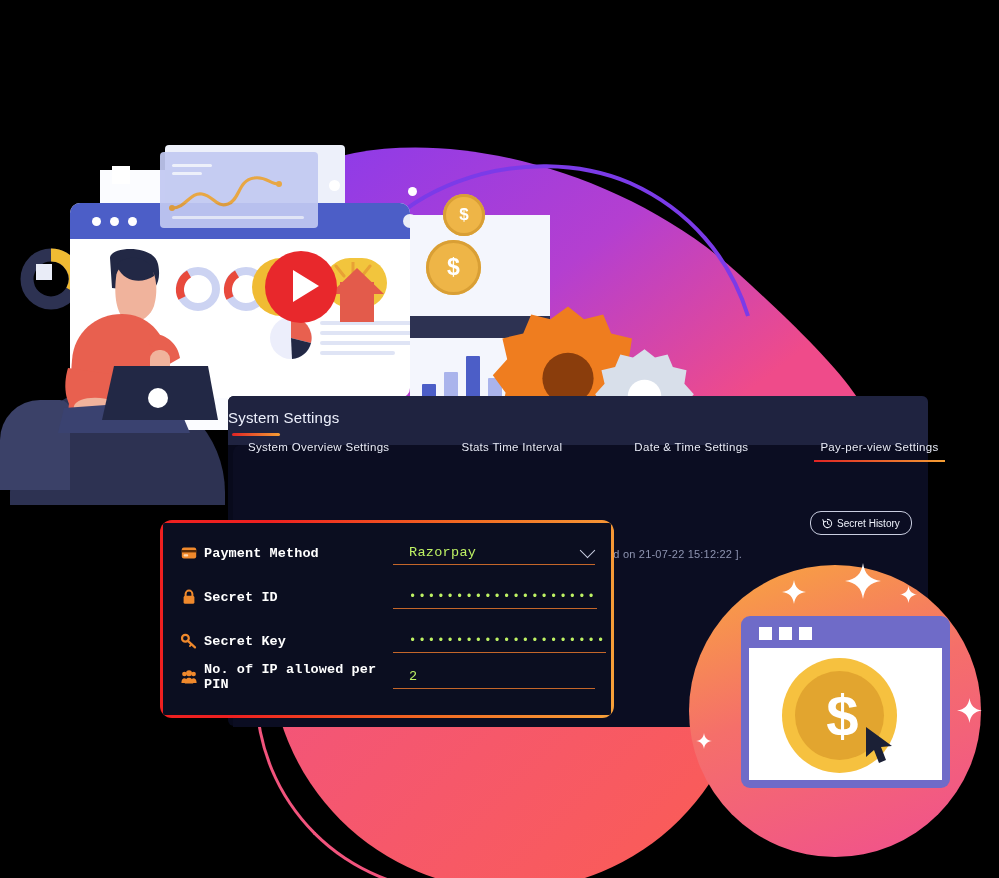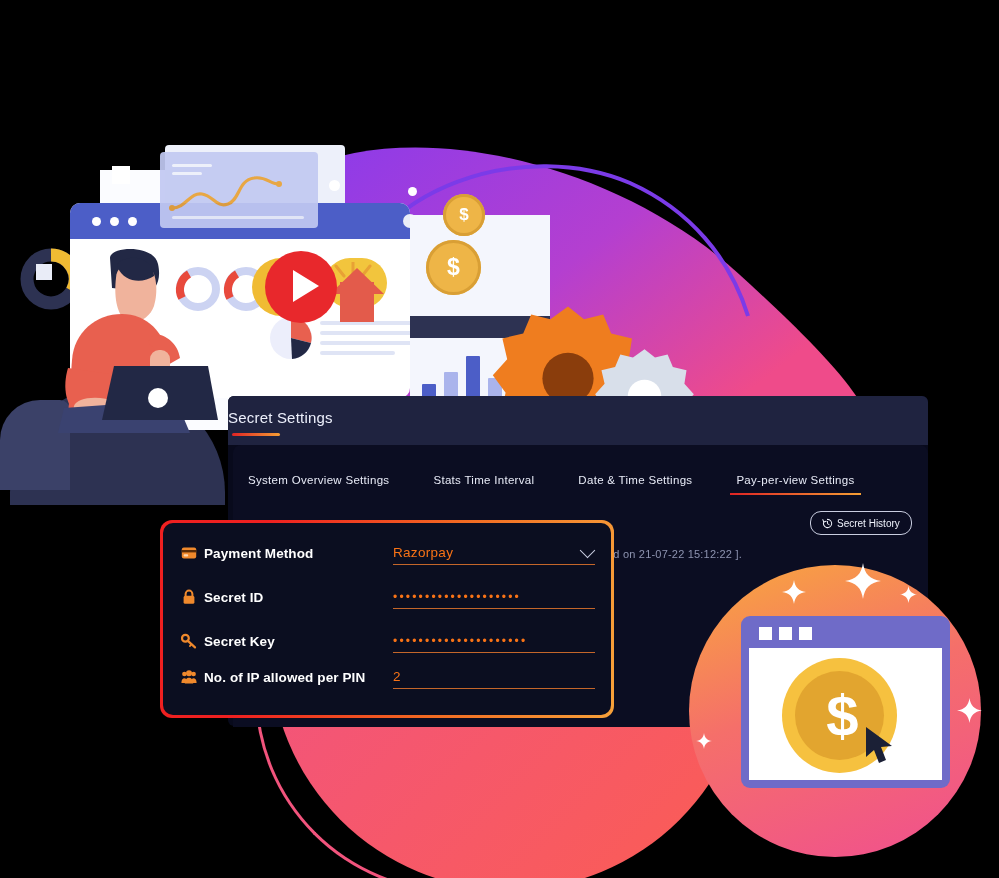--- a/index.html
+++ b/index.html
@@ -52,42 +52,42 @@
 
   
   .panel{position:absolute;left:228px;top:396px;width:700px;height:330px;background:#080a1c;border-radius:6px;}
   .panel-head{position:absolute;left:0;top:0;width:100%;height:49px;background:#1f2340;border-radius:6px 6px 0 0;}
   .panel-title{position:absolute;left:228px;top:409px;color:#eceffb;font-size:15px;letter-spacing:.2px;}
   .title-underline{position:absolute;left:232px;top:433px;width:48px;height:3px;border-radius:2px;
         background:linear-gradient(90deg,#e02424 0%,#f59e34 100%);}
 
   .inner{position:absolute;left:233px;top:445px;width:695px;height:282px;background:#0b0d22;border-radius:8px 8px 0 0;}
 
-  .tabs{position:absolute;left:248px;top:474px;height:30px;display:flex;align-items:flex-start;gap:44px;}
+  .tabs{position:absolute;left:248px;top:441px;height:30px;display:flex;align-items:flex-start;gap:72px;}
   .tab{color:#e8ebf7;font-size:11.5px;letter-spacing:.3px;padding-bottom:9px;white-space:nowrap;}
   .tab.active{position:relative;}
   .tab.active::after{content:"";position:absolute;left:-6px;right:-6px;bottom:0;height:2px;
         background:linear-gradient(90deg,#e02424 0%,#f59e34 100%);}
 
   .histbtn{position:absolute;left:810px;top:511px;height:22px;padding:0 11px;border-radius:11px;
         border:1px solid #c9cde0;color:#eef1fa;font-size:10px;display:flex;align-items:center;gap:4px;
         background:transparent;}
   .lastupd{position:absolute;left:560px;top:548px;color:#8d93b0;font-size:11px;white-space:nowrap;letter-spacing:.2px;}
 
   
   .cardwrap{position:absolute;left:160px;top:520px;width:448px;height:192px;border-radius:12px;
         padding:3px;background:linear-gradient(100deg,#ef2020 0%,#ef2020 22%,#f26a22 62%,#f7a13a 100%);}
-  .card{width:100%;height:100%;border-radius:10px;background:#0b0e20;position:relative;}
+  .card{width:100%;height:100%;border-radius:2px;background:#0b0e20;position:relative;font-family:Liberation Mono, monospace;}
 
   .frow{position:absolute;left:18px;width:414px;height:40px;display:flex;align-items:center;}
   .flabel{display:flex;align-items:center;gap:7px;color:#ffffff;font-size:13.5px;font-weight:bold;
         width:212px;flex:none;letter-spacing:.1px;}
   .ficon{width:16px;height:16px;flex:none;display:block;}
   .fctrl{position:relative;flex:1;border-bottom:1px solid #c4662a;height:22px;display:flex;align-items:center;}
-  .fval{color:#f97316;font-size:13.5px;letter-spacing:.3px;}
+  .fval{color:#bef264;font-size:13.5px;letter-spacing:.3px;margin-left:16px;}
   .fval.dots{font-size:12px;letter-spacing:2.2px;}
   .chev{position:absolute;right:2px;top:3px;width:10px;height:10px;border-right:1.6px solid #c9cde0;
         border-bottom:1.6px solid #c9cde0;transform:rotate(45deg);}
 
   
   .badge{position:absolute;left:689px;top:565px;width:292px;height:292px;border-radius:50%;
         background:linear-gradient(160deg,#f8a93c 0%,#f56f6a 45%,#f04f8f 100%);}
   .bwin{position:absolute;left:741px;top:616px;width:209px;height:172px;background:#6f6bc8;border-radius:9px;}
   .bwin-screen{position:absolute;left:8px;top:32px;width:193px;height:132px;background:#fff;}
   .bwin-sq{position:absolute;top:11px;width:13px;height:13px;background:#fff;}
@@ -216,21 +216,21 @@
     <circle cx="50" cy="49" r="16" fill="#8a3d0c"></circle>
   </svg>
   <svg class="art gear" style="left:592px;top:345px" width="105" height="105" viewBox="0 0 100 100">
     <path d="M50,4 L60,12 L72,9 L77,21 L90,24 L88,37 L97,47 L88,57 L91,70 L78,74 L74,87 L61,85 L50,94 L39,85 L26,88 L21,75 L8,71 L11,58 L3,47 L12,37 L9,24 L22,21 L27,9 L39,12 Z" fill="#d8dfea"></path>
     <circle cx="50" cy="49" r="16" fill="#ffffff"></circle>
   </svg>
 
   <div class="panel">
     <div class="panel-head"></div>
   </div>
-  <div class="panel-title">Secret Settings</div>
+  <div class="panel-title">System Settings</div>
   <div class="title-underline"></div>
 
   <div class="inner"></div>
 
   <div class="tabs">
     <div class="tab">System Overview Settings</div>
     <div class="tab">Stats Time Interval</div>
     <div class="tab">Date &amp; Time Settings</div>
     <div class="tab active">Pay-per-view Settings</div>
   </div>

